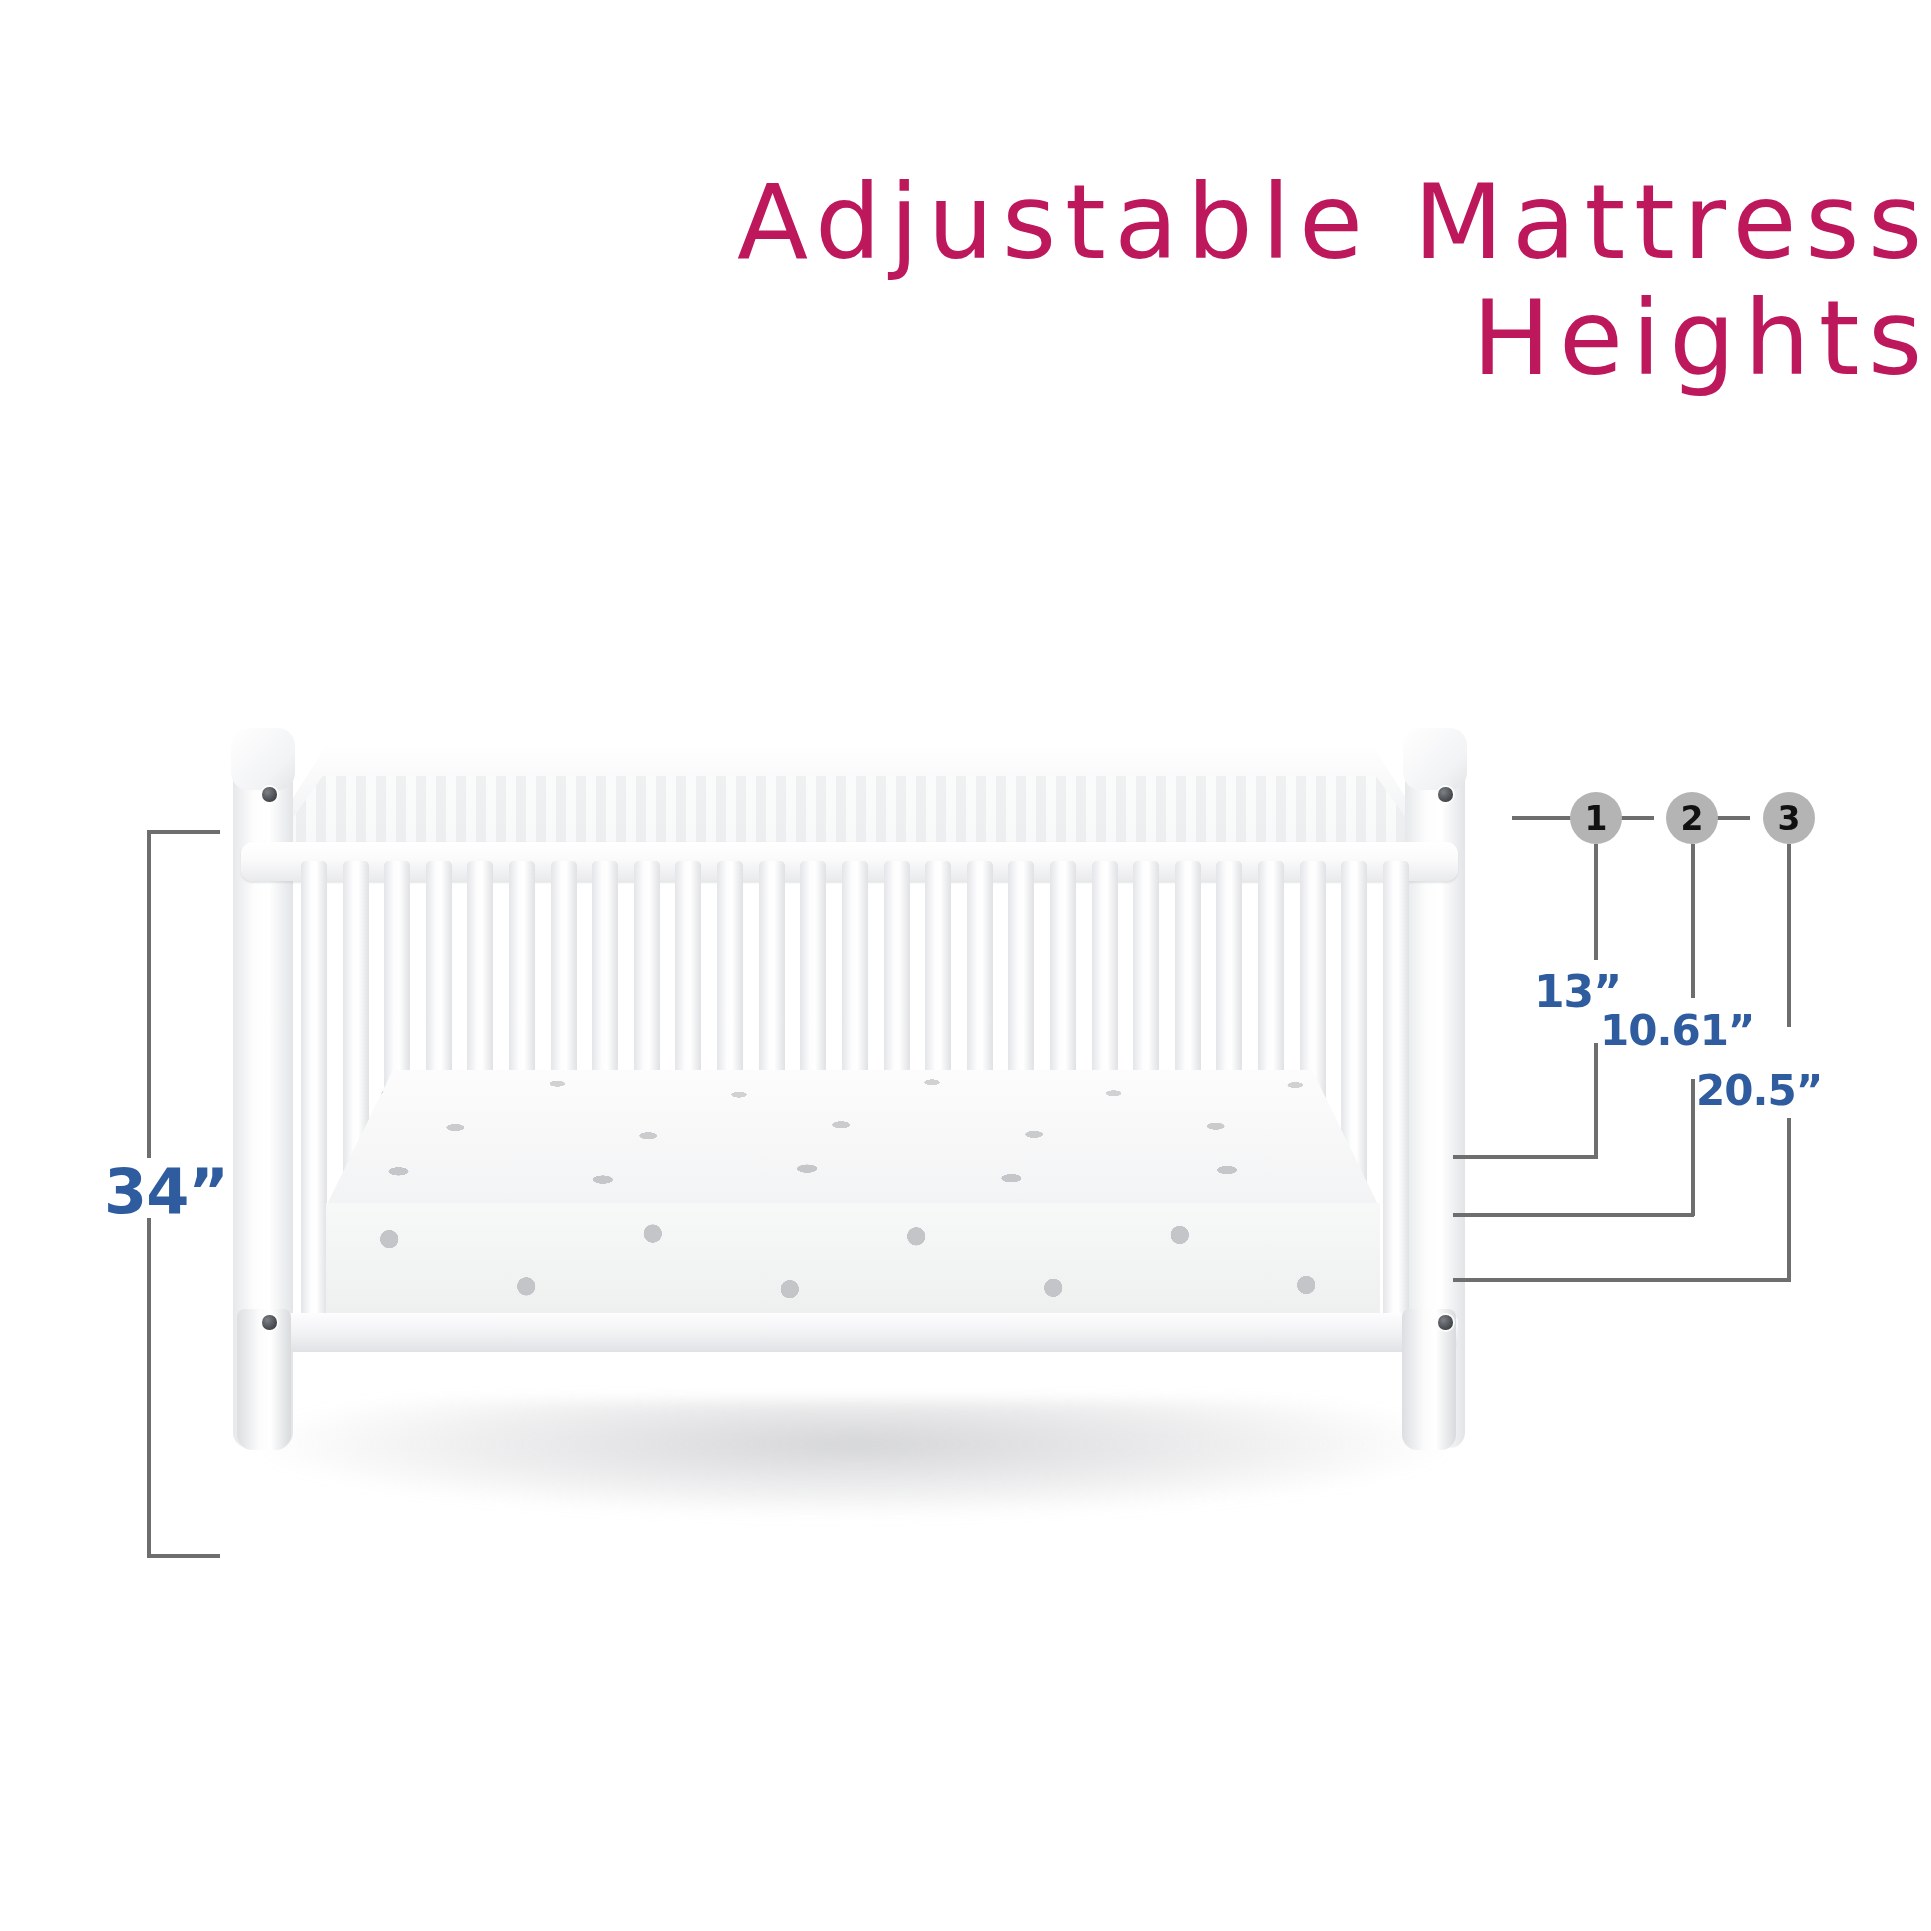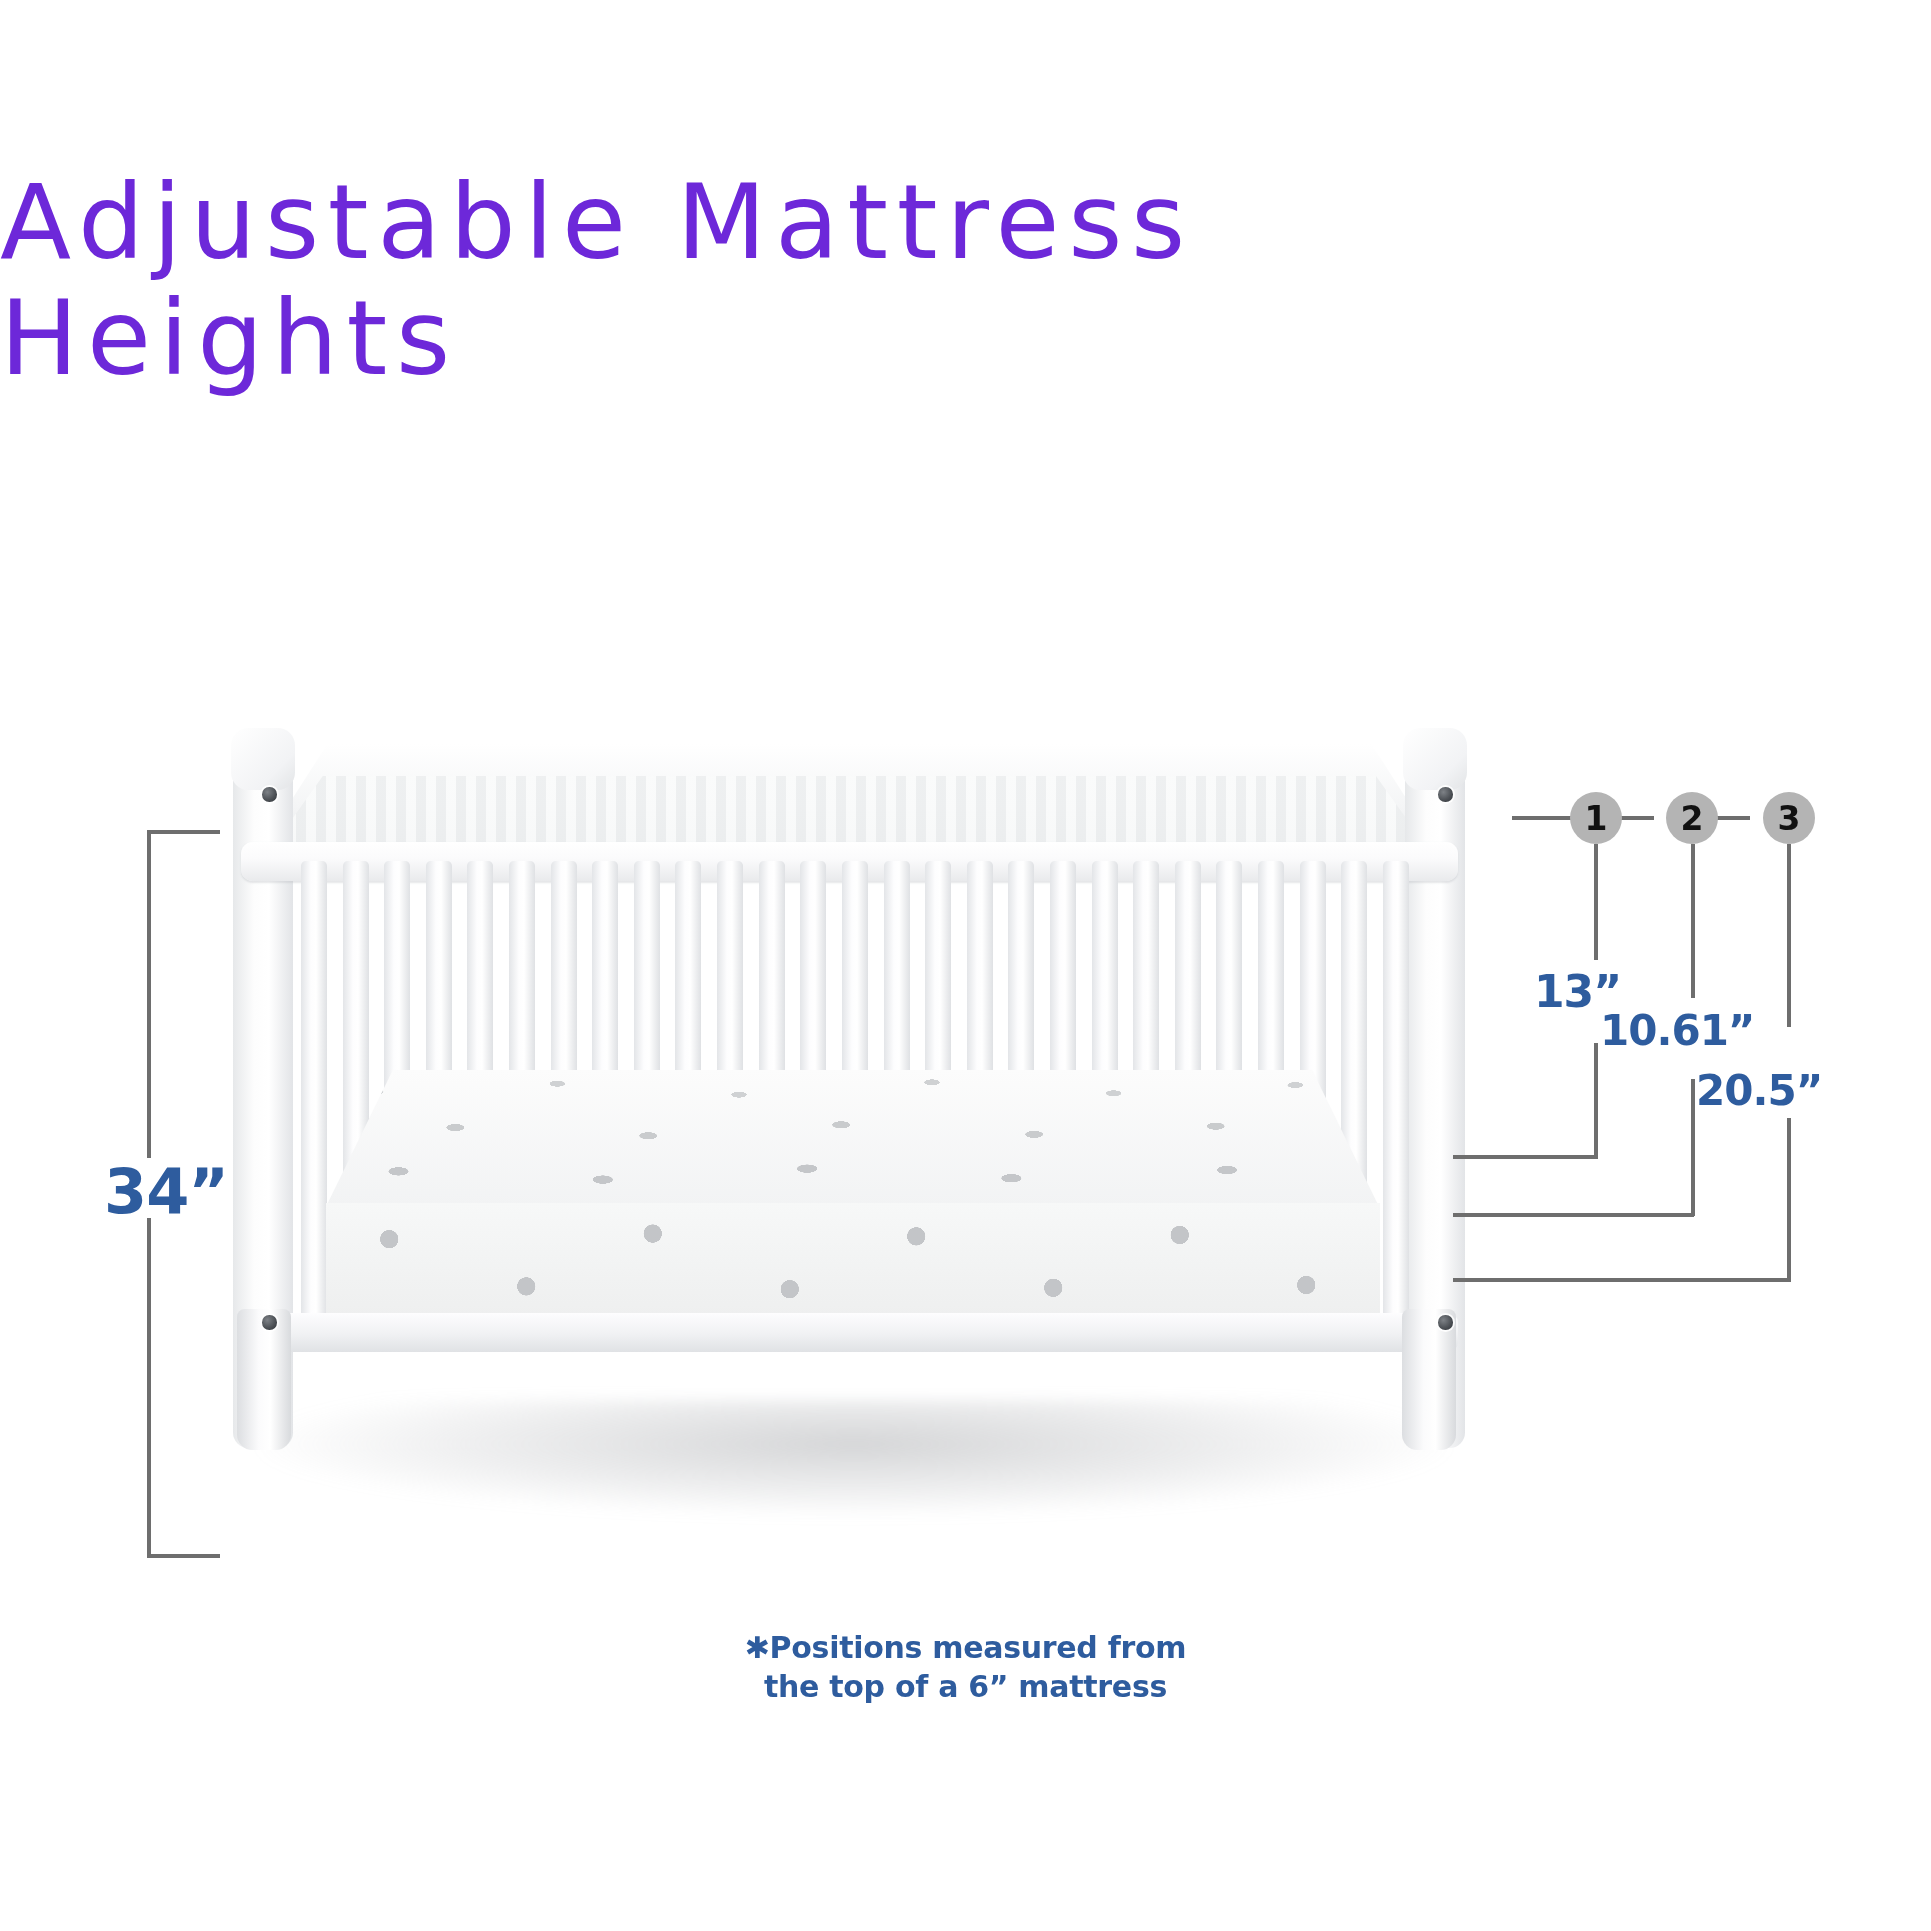--- a/index.html
+++ b/index.html
@@ -9,22 +9,22 @@
     background:#ffffff;
     font-family:"Liberation Sans",sans-serif;
     overflow:hidden;
     position:relative;
   }
   #stage{position:absolute;inset:0;width:1931px;height:1931px;}
 
   
   .title{
     position:absolute;left:0;top:164px;width:1931px;
-    text-align:left;
-    color:#6d28d9;
+    text-align:right;
+    color:#be185d;
     font-size:104px;
     font-weight:400;
     letter-spacing:8.7px;
     line-height:1.12;
     font-family:"DejaVu Sans","Liberation Sans",sans-serif;
     white-space:pre-line;
   }
 
   
   .crib{position:absolute;left:241px;top:734px;width:1217px;height:850px;}
@@ -288,17 +288,15 @@
 
   <div>
     <div class="dim-line h" style="left:1708px;top:816px;width:42px;"></div>
     <div class="dim-line v" style="left:1787px;top:844px;height:183px;"></div>
     <div class="dim-line v" style="left:1787px;top:1118px;height:164px;"></div>
     <div class="dim-line h" style="left:1453px;top:1278px;width:338px;"></div>
     <div class="badge" style="left:1763px;top:792px;">3</div>
     <div class="dim-label" style="left:1696px;top:1066px;font-size:42px;">20.5”</div>
   </div>
 
-  <div class="footnote">✱Positions measured from
-the top of a 6” mattress</div>
 
 </div>
 
 
 </body></html>

